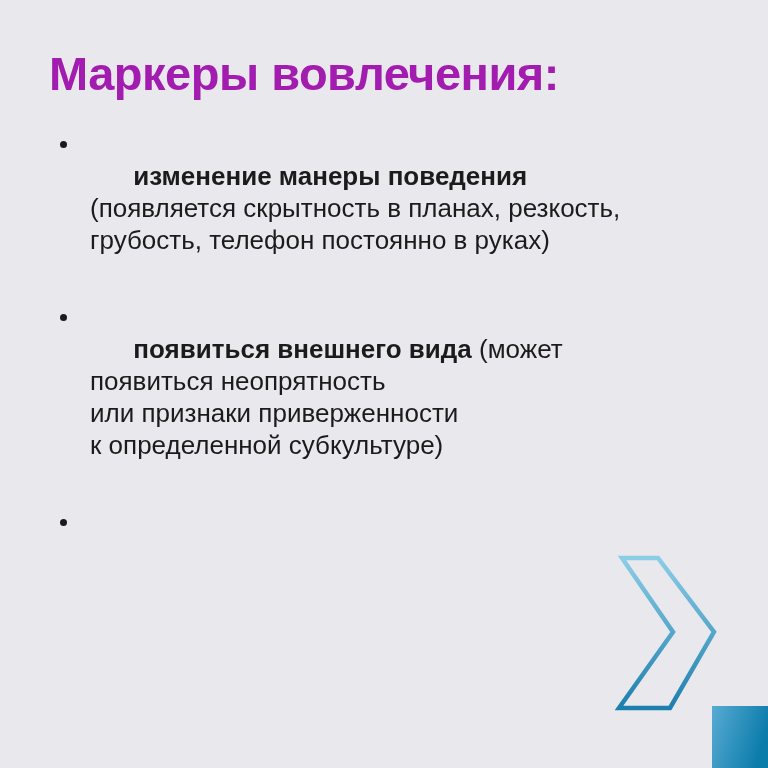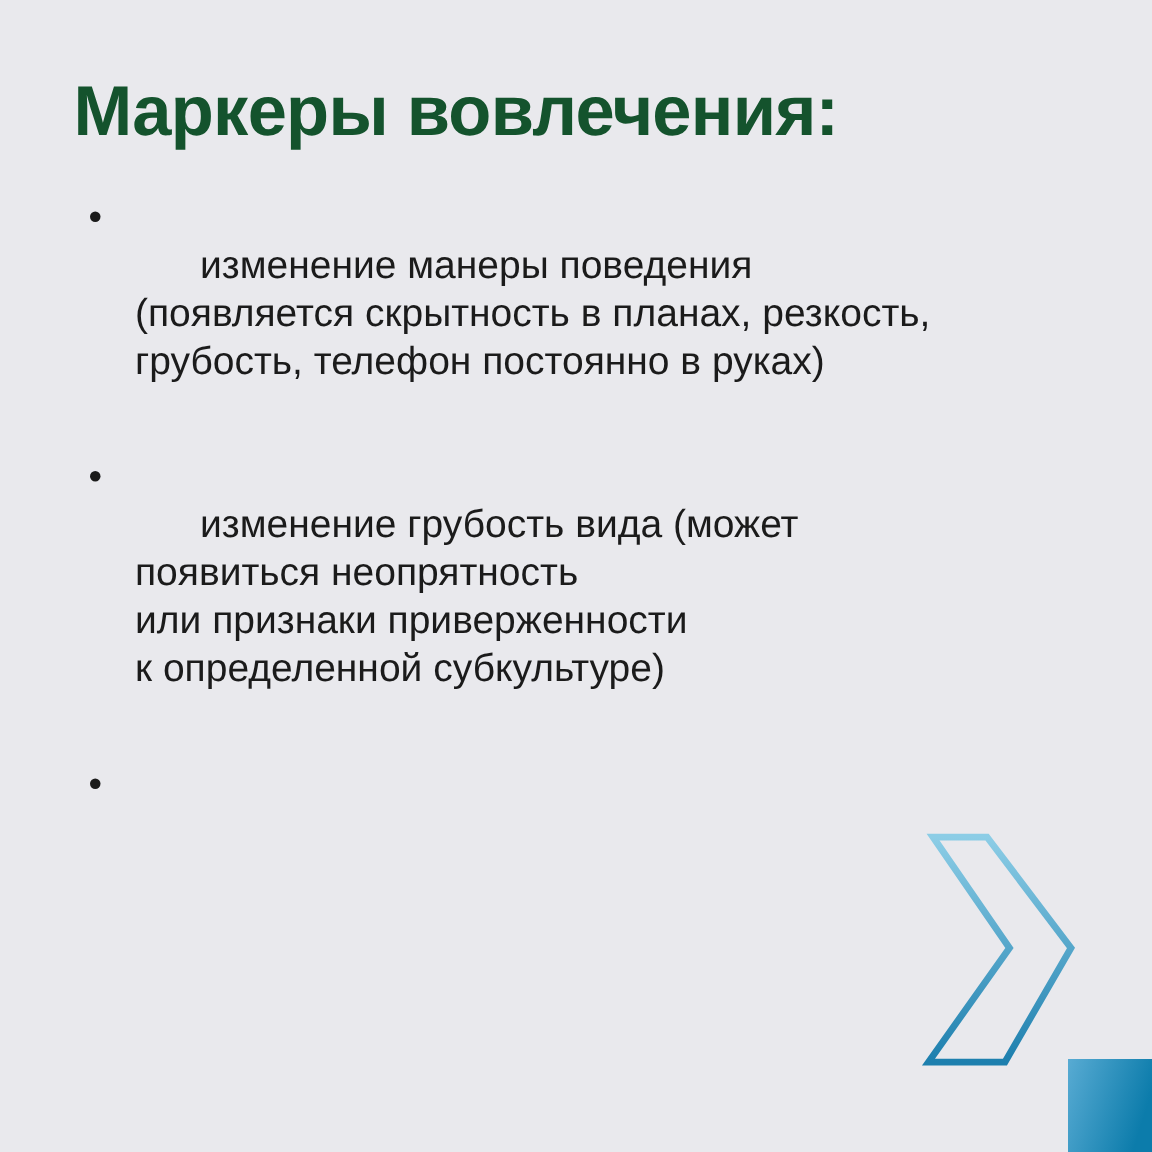--- a/index.html
+++ b/index.html
@@ -16,21 +16,21 @@
     width: 768px;
     height: 768px;
   }
   .title {
     position: absolute;
     left: 49px;
     top: 46px;
     font-size: 47px;
     font-weight: 700;
     letter-spacing: -0.5px;
-    color: #14532d;
+    color: #a21caf;
     white-space: nowrap;
     z-index: 3;
   }
   .bullets {
     position: absolute;
     left: 49px;
     top: 128px;
     width: 680px;
     list-style: none;
     z-index: 3;
@@ -46,21 +46,21 @@
   }
   .dot {
     position: absolute;
     left: 11px;
     top: 13px;
     width: 7px;
     height: 7px;
     border-radius: 50%;
     background: #1b1b1b;
   }
-  .b { font-weight: 400; white-space: pre-wrap; }
+  .b { font-weight: 700; white-space: pre-wrap; }
   .r { font-weight: 400; white-space: pre-wrap; }
   .chevron-svg {
     position: absolute;
     left: 610px;
     top: 548px;
     z-index: 1;
   }
   .corner-svg {
     position: absolute;
     left: 712px;
@@ -75,21 +75,21 @@
 
   <h1 class="title">Маркеры вовлечения:</h1>
 
   <ul class="bullets">
     <li>
       <span class="dot"></span><span class="b">изменение манеры поведения</span><span class="r">
 (появляется скрытность в планах, резкость,
 грубость, телефон постоянно в руках)</span>
     </li>
     <li>
-      <span class="dot"></span><span class="b">изменение грубость вида</span><span class="r"> (может
+      <span class="dot"></span><span class="b">появиться внешнего вида</span><span class="r"> (может
 появиться неопрятность
 или признаки приверженности
 к определенной субкультуре)</span>
     </li>
     <li>
       <span class="dot"></span>
     </li>
 
   </ul>
 

